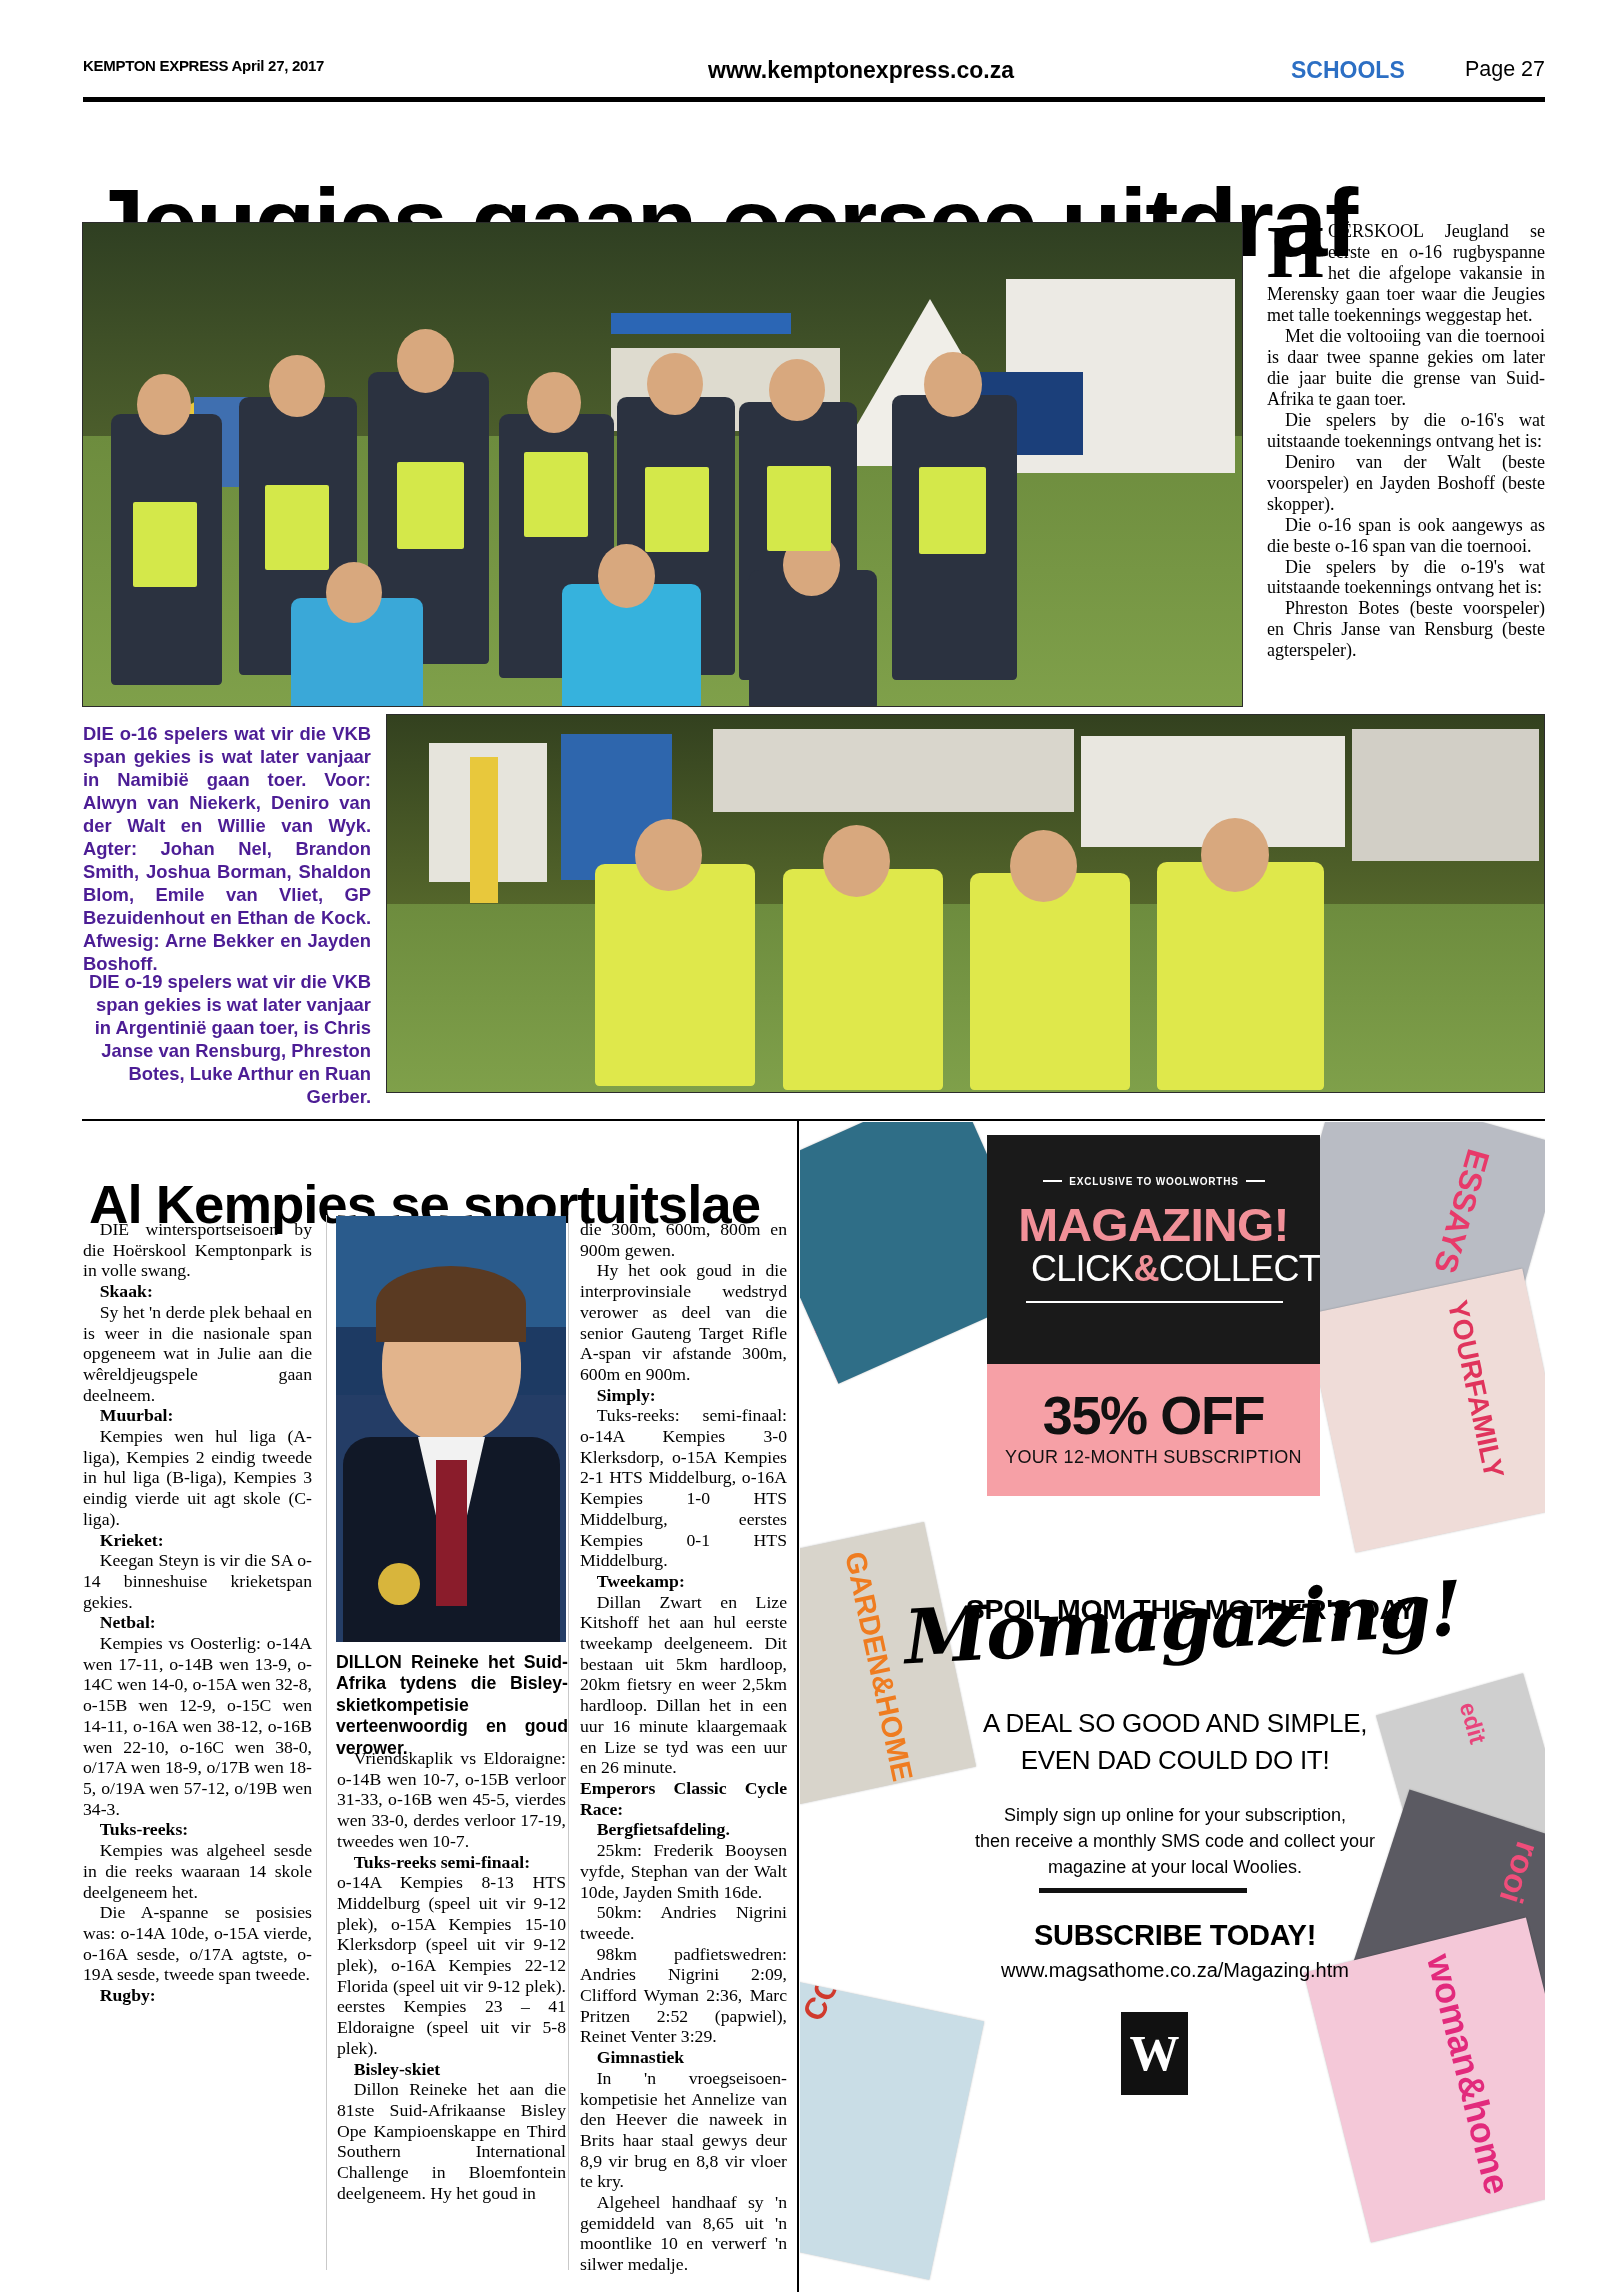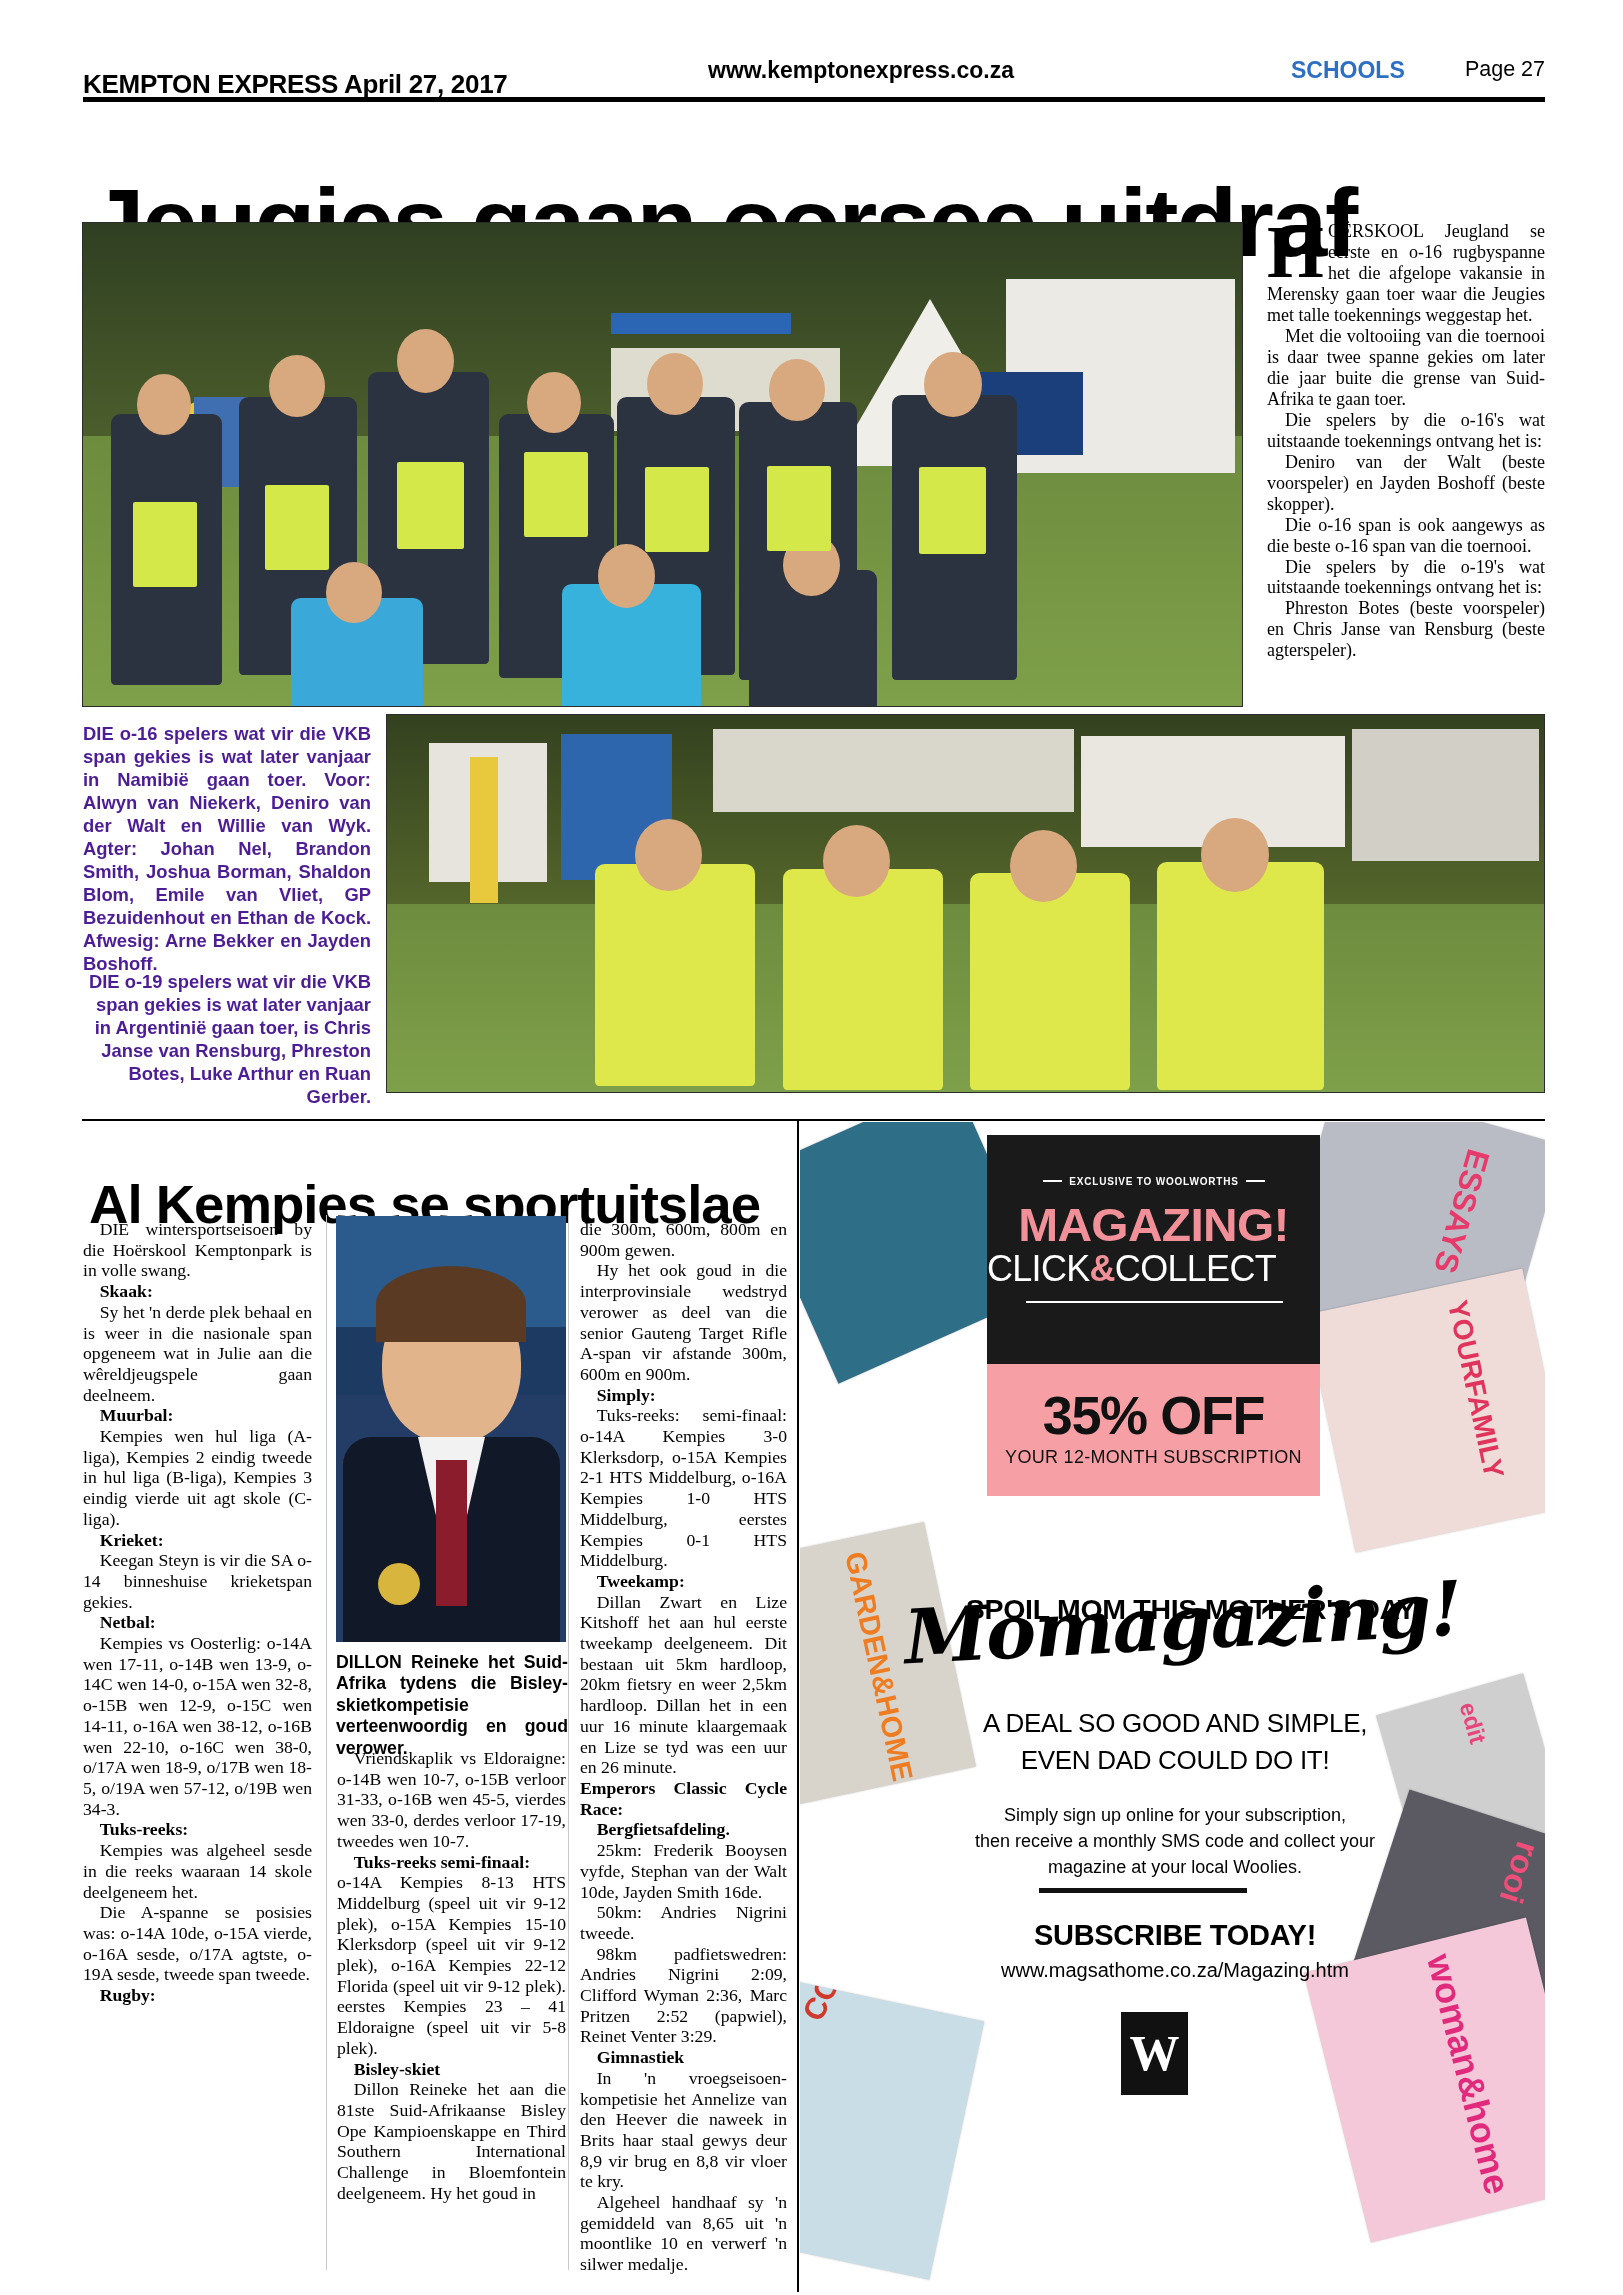--- a/index.html
+++ b/index.html
@@ -11,23 +11,23 @@
     position:relative;
     overflow:hidden;
   }
   .page { position:relative; width:1624px; height:2295px; }
 
   
   .masthead {
     position:absolute; left:83px; top:57px; width:1462px; height:36px;
   }
   .mh-left {
-    position:absolute; left:0; top:12px;
-    font-family:"Liberation Sans", sans-serif;
-    font-size:26px; font-weight:700; letter-spacing:-0.3px;
+    position:absolute; left:0; top:0;
+    font-family:"Liberation Sans", sans-serif;
+    font-size:15px; font-weight:700; letter-spacing:-0.3px;
     white-space:nowrap;
   }
   .mh-url {
     position:absolute; left:625px; top:0;
     font-family:"Liberation Sans", sans-serif;
     font-size:23px; font-weight:700;
     white-space:nowrap;
   }
   .mh-section {
     position:absolute; left:1208px; top:0;
@@ -163,21 +163,21 @@
   .ad-excl .dash { display:inline-block; width:19.4px; height:2.1px; background:#fff; vertical-align:middle; margin:0 7px 3.5px; }
   .ad-magazing {
     position:absolute; left:187px; top:75px; width:333px;
     text-align:center; color:#f19098;
     font-family:"Liberation Sans", sans-serif;
     font-weight:700; font-size:47px; letter-spacing:-0.7px;
     transform:scaleX(1.02); transform-origin:center;
   }
   .ad-cc {
     position:absolute; left:187px; top:126px; width:333px;
-    text-align:left; color:#ffffff;
+    text-align:right; color:#ffffff;
     font-family:"Liberation Sans", sans-serif;
     font-weight:400; font-size:36px; letter-spacing:-0.7px;
   }
   .ad-cc .amp { color:#f19098; font-weight:700; }
   .ad-ccline { position:absolute; left:226px; top:179px; width:257px; height:2.1px; background:#fff; }
 
   .ad-pink {
     position:absolute; left:187px; top:242px; width:333px; height:132px;
     background:#f6a0a6;
   }

